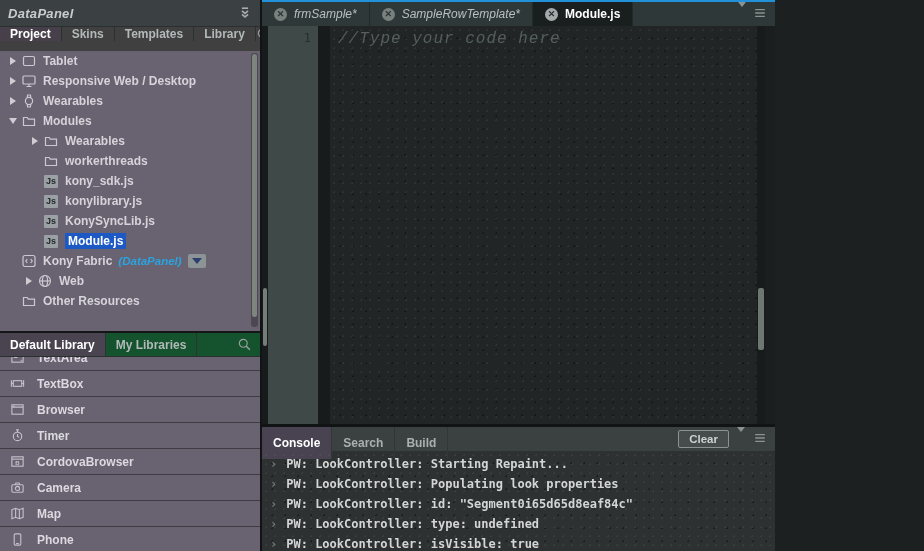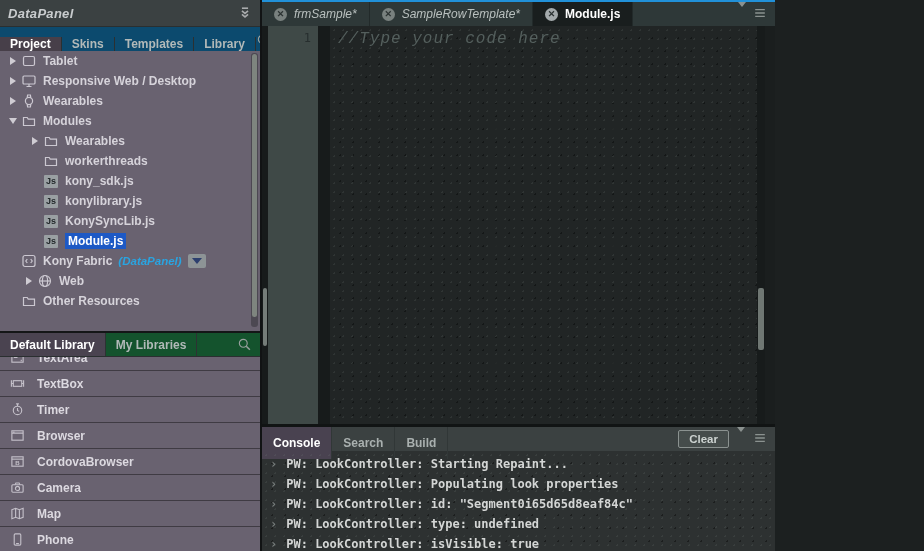--- a/index.html
+++ b/index.html
@@ -4,21 +4,21 @@
 <style>
   html,body{margin:0;padding:0;width:924px;height:551px;overflow:hidden;background:#1c2020;
     font-family:"Liberation Sans",sans-serif;-webkit-font-smoothing:antialiased;}
   .app{display:flex;width:775px;height:551px;}
 
   
   .left{width:260px;display:flex;flex-direction:column;background:#696270;flex:none;}
   .left-header{height:26px;background:#3b4142;color:#c9ccce;display:flex;align-items:center;
     justify-content:space-between;padding:0 8px;flex:none;border-bottom:1px solid #2a2f30;}
   .left-title{font-style:italic;font-size:13px;font-weight:700;letter-spacing:.3px;}
-  .left-tabs{height:24px;background:#0c4a6e;display:flex;align-items:flex-end;flex:none;
+  .left-tabs{height:24px;background:#404040;display:flex;align-items:flex-start;flex:none;
     font-size:12px;font-weight:700;color:#b2b9b8;}
   .ltab{display:flex;align-items:center;padding:0 10px;border-right:1px solid #2b3031;cursor:default;}
   .ltab.active{background:#473f49;color:#fff;}
   .ltab-icons{margin-left:auto;display:flex;align-items:center;gap:6px;padding-right:6px;color:#9aa19f;}
 
   .tree-wrap{height:280px;position:relative;overflow:hidden;flex:none;border-bottom:2px solid #141617;}
   .trow{height:20px;display:flex;align-items:center;font-size:12px;font-weight:700;color:#d6d3da;}
   .arrcell{width:14px;flex:none;display:flex;align-items:center;justify-content:center;}
   .arr-r{width:0;height:0;border-left:6px solid #cfccd3;border-top:4px solid transparent;border-bottom:4px solid transparent;}
   .arr-d{width:0;height:0;border-top:6px solid #cfccd3;border-left:4px solid transparent;border-right:4px solid transparent;}
@@ -284,34 +284,34 @@
             <svg width="15" height="15" viewBox="0 0 16 16" fill="none" stroke="currentColor" stroke-width="1.2">
               <rect x="3.5" y="5" width="9" height="6"></rect>
               <path d="M1.5 4.5v7M14.5 4.5v7M1.5 8h2M12.5 8h2"></path>
             </svg>
           </span>
           <span>TextBox</span>
         </div>
         <div class="lib-item">
           <span class="licon">
             <svg width="15" height="15" viewBox="0 0 16 16" fill="none" stroke="currentColor" stroke-width="1.2">
+              <rect x="2" y="3" width="12" height="10"></rect>
+              <path d="M2 5.5h12M3.5 4.2h1.2"></path>
+            </svg>
+          </span>
+          <span>Browser</span>
+        </div>
+        <div class="lib-item">
+          <span class="licon">
+            <svg width="15" height="15" viewBox="0 0 16 16" fill="none" stroke="currentColor" stroke-width="1.2">
               <circle cx="8" cy="9" r="4.5"></circle>
               <path d="M8 6.5V9l1.8 1M6.5 2h3M8 2v2.2"></path>
             </svg>
           </span>
           <span>Timer</span>
-        </div>
-        <div class="lib-item">
-          <span class="licon">
-            <svg width="15" height="15" viewBox="0 0 16 16" fill="none" stroke="currentColor" stroke-width="1.2">
-              <rect x="2" y="3" width="12" height="10"></rect>
-              <path d="M2 5.5h12M3.5 4.2h1.2"></path>
-            </svg>
-          </span>
-          <span>Browser</span>
         </div>
         <div class="lib-item">
           <span class="licon">
             <svg width="15" height="15" viewBox="0 0 16 16" fill="none" stroke="currentColor" stroke-width="1.2">
               <rect x="2" y="3" width="12" height="10"></rect>
               <path d="M2 5.5h12"></path>
               <text x="8" y="11.2" font-size="6.5" fill="currentColor" stroke="none" text-anchor="middle" font-family="Liberation Sans">B</text>
             </svg>
           </span>
           <span>CordovaBrowser</span>

